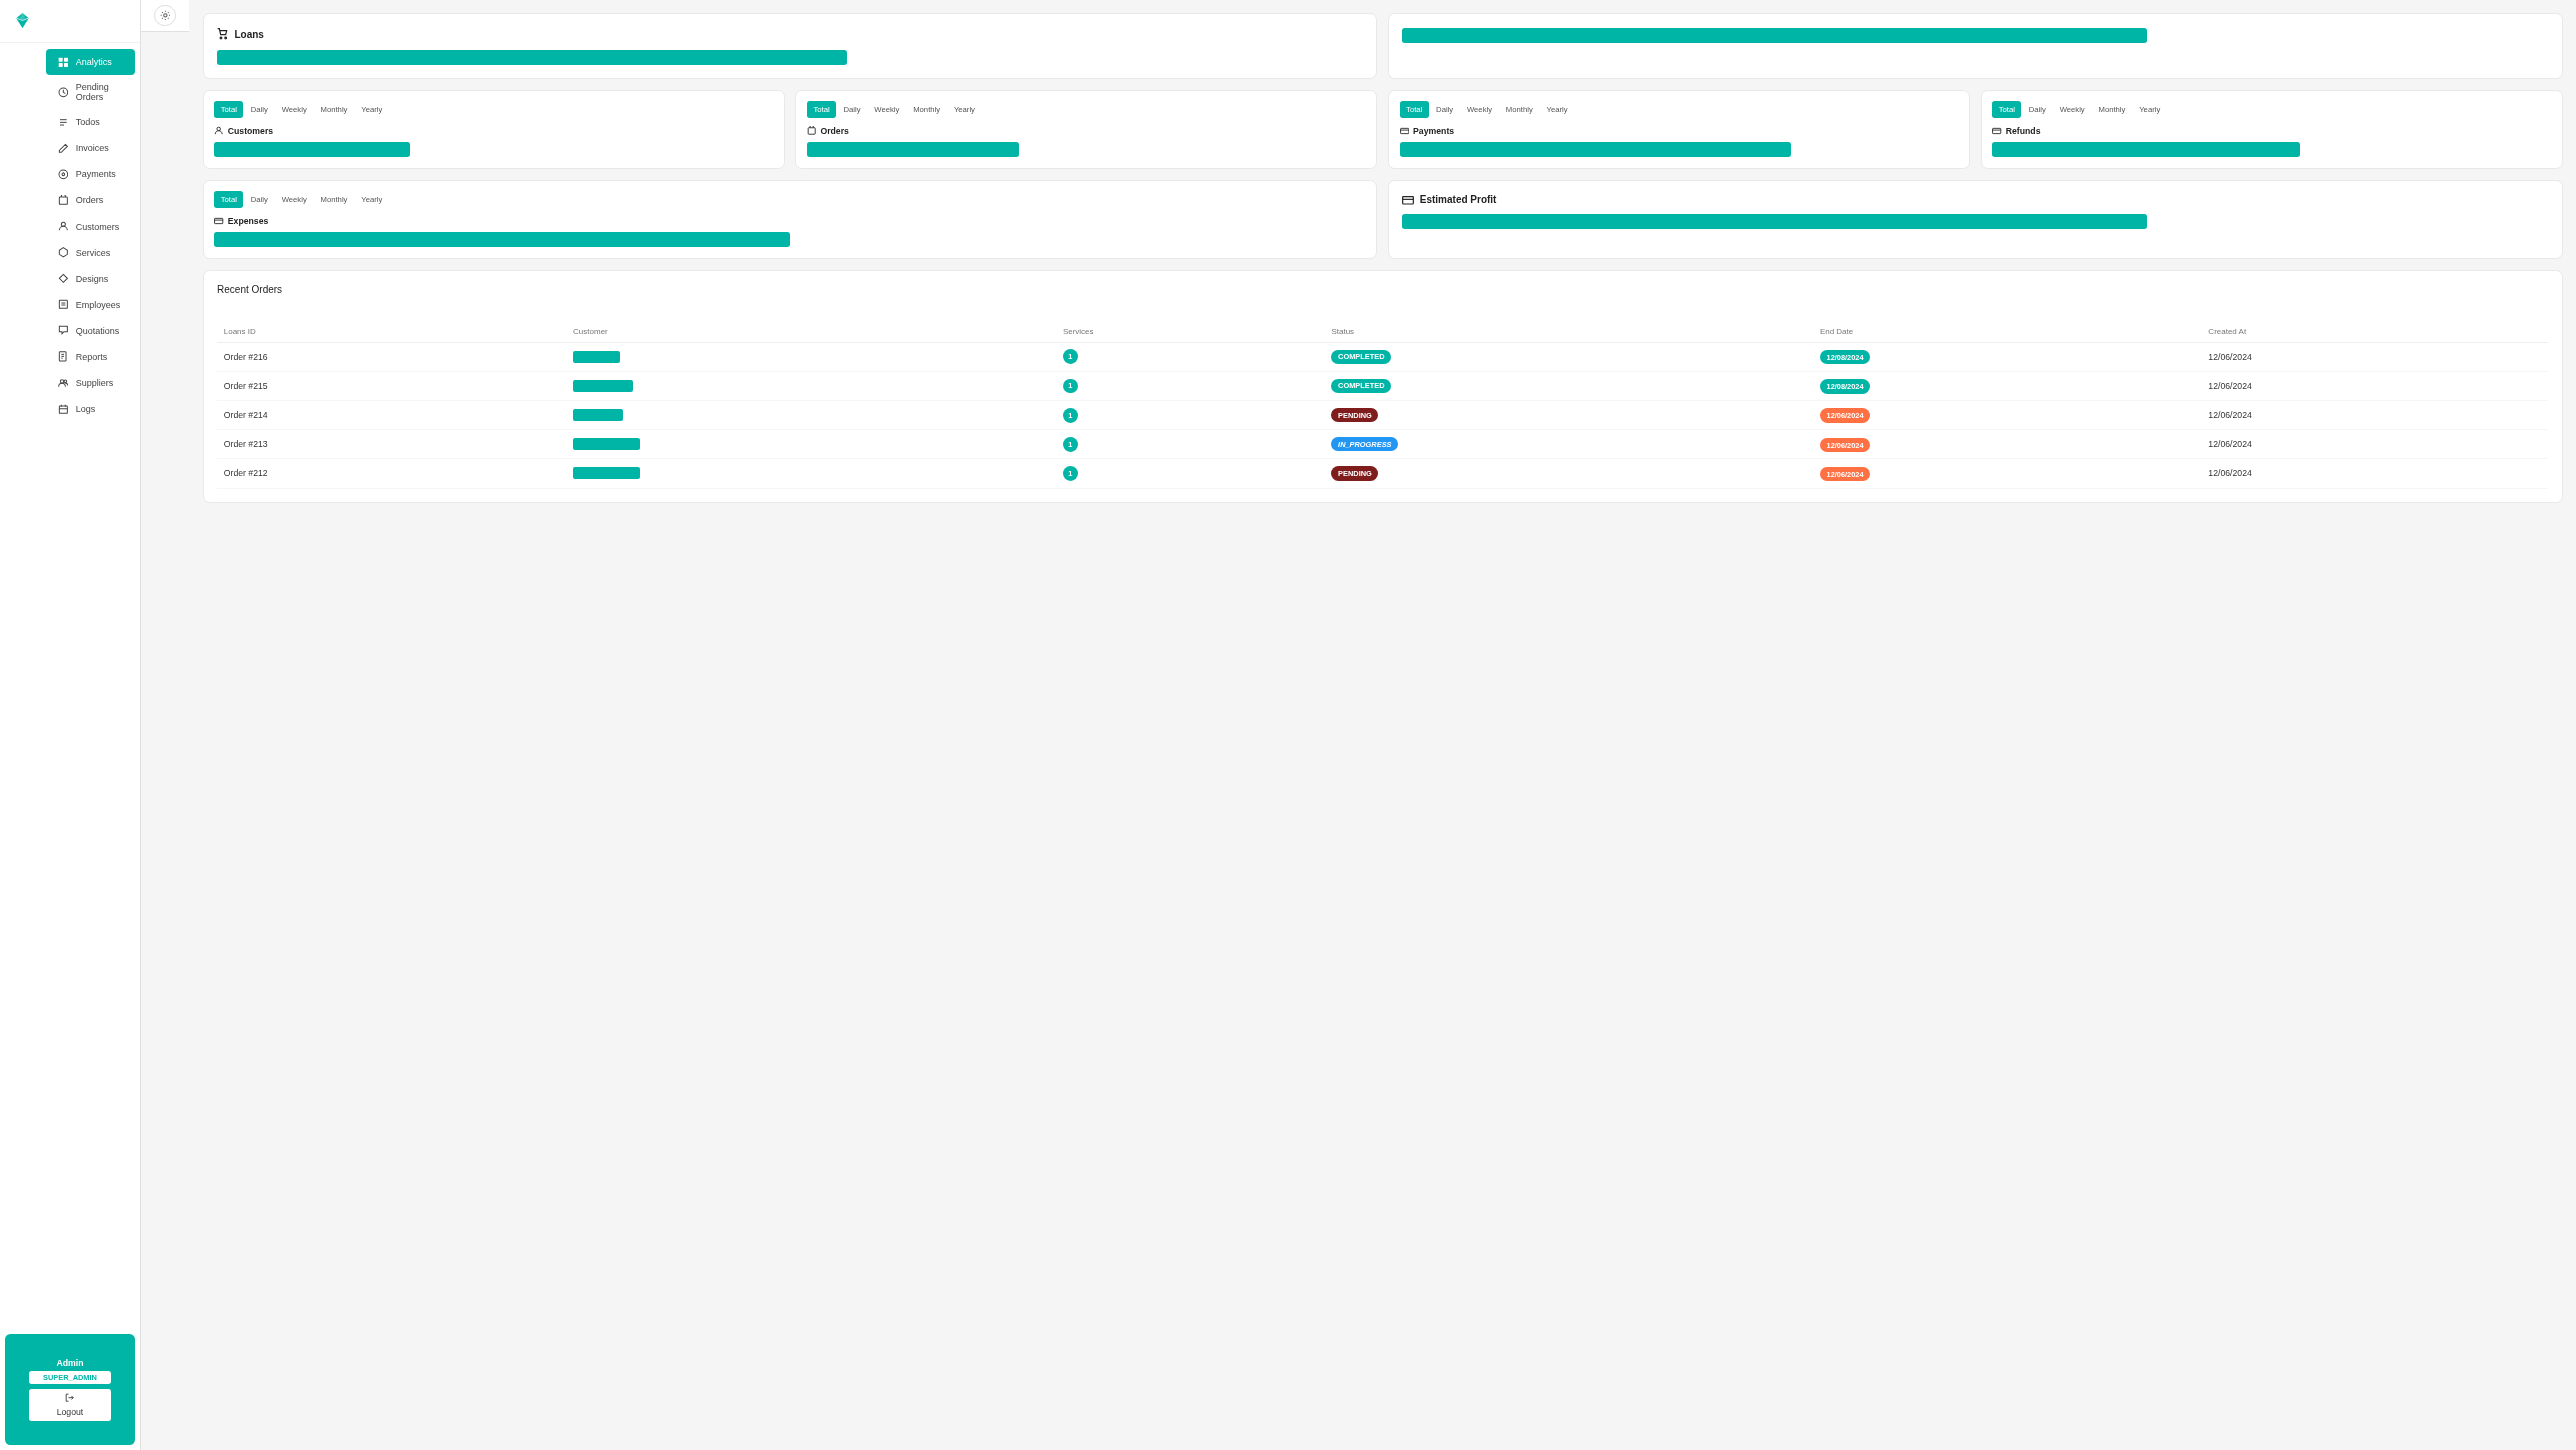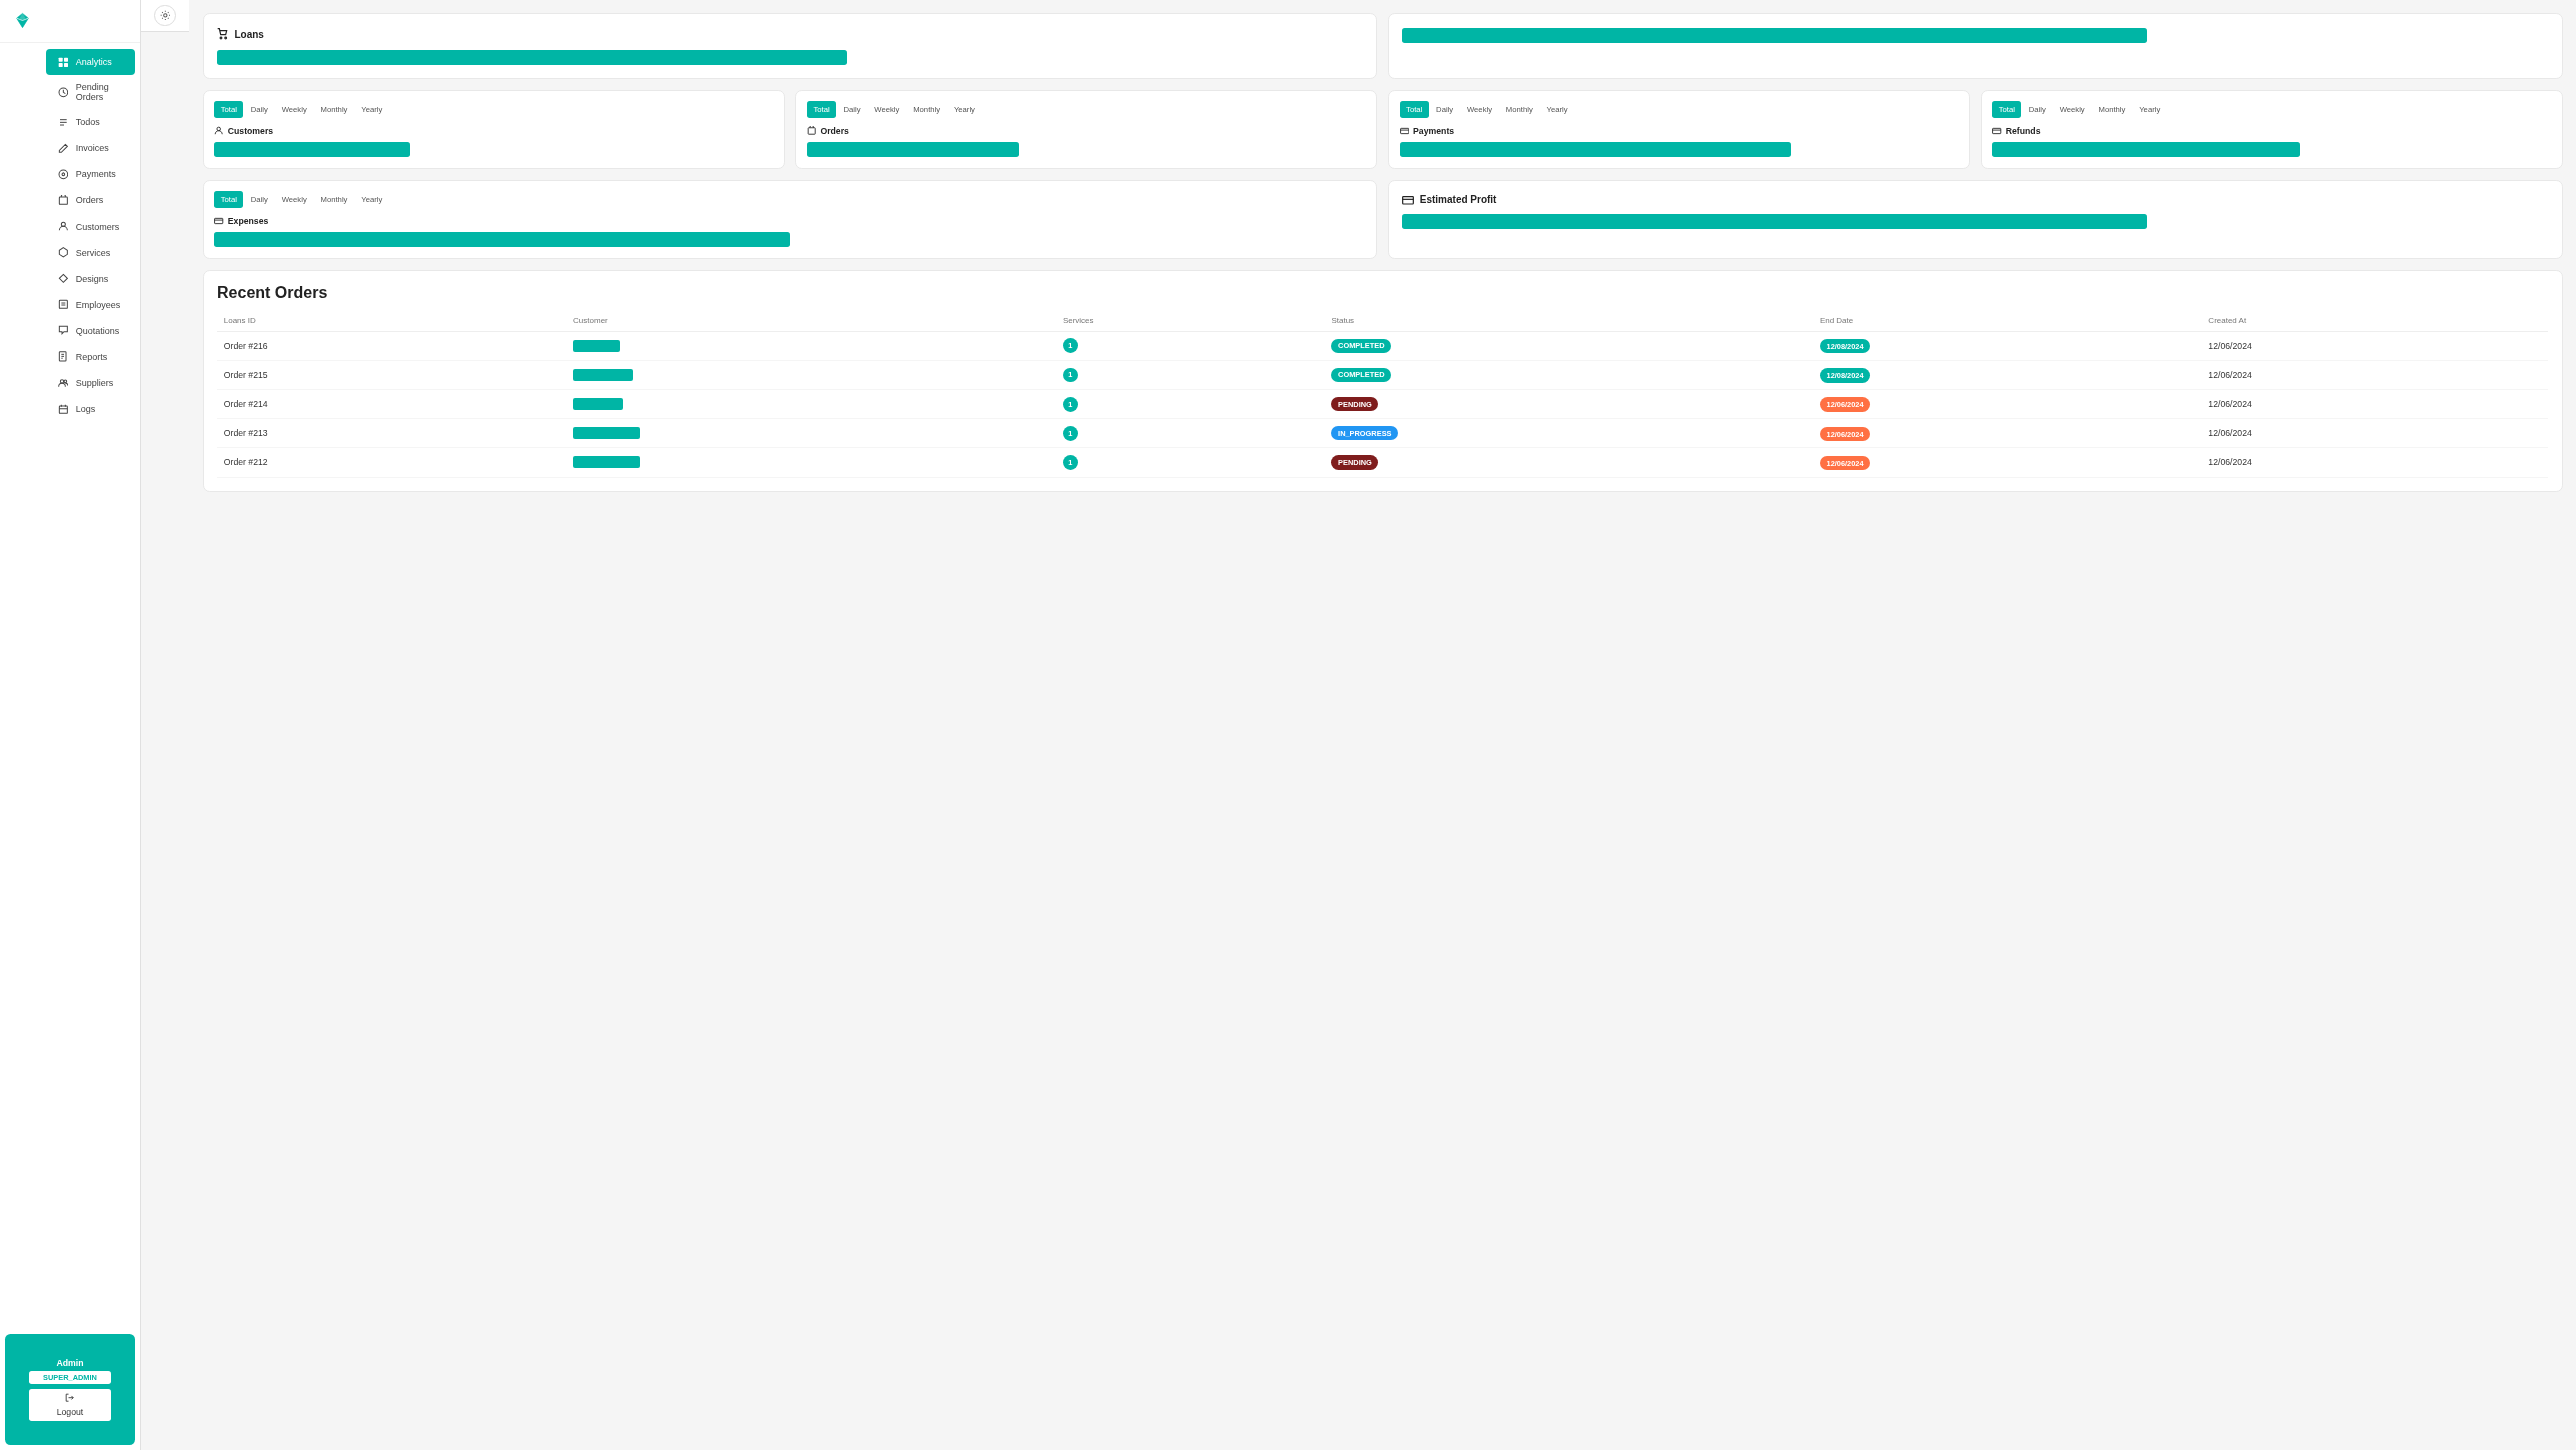--- a/index.html
+++ b/index.html
@@ -179,23 +179,23 @@
     }
 
     
     .orders-card {
       background: #fff;
       border-radius: 6.7px;
       padding: 13.4px;
       border: 0.7px solid #e8e8e8;
     }
     .orders-title {
-      font-weight: 700;
-      font-size: 16px;
-      margin-bottom: 9px;
+      font-weight: 400;
+      font-size: 10px;
+      margin-bottom: 27px;
       color: #222;
     }
     table {
       width: 100%;
       border-collapse: collapse;
     }
     th {
       text-align: left;
       font-size: 8px;
       color: #777;
@@ -228,21 +228,21 @@
     }
     .status-badge {
       padding: 2.7px 6.7px;
       border-radius: 13.4px;
       font-size: 7.4px;
       font-weight: 700;
       display: inline-block;
     }
     .status-completed { background: #00b5a5; color: #fff; }
     .status-pending { background: #7f1d1d; color: #fff; }
-    .status-in-progress { background: #2196f3; color: #fff; }
+    .status-in-progress { background: #2196f3; color: #fff; font-style: italic; }
     .date-badge {
       padding: 2.7px 6.7px;
       border-radius: 13.4px;
       font-size: 7.4px;
       font-weight: 600;
     }
     .date-teal { background: #00b5a5; color: #fff; }
     .date-orange { background: #ff7043; color: #fff; }
   </style>
 </head>

